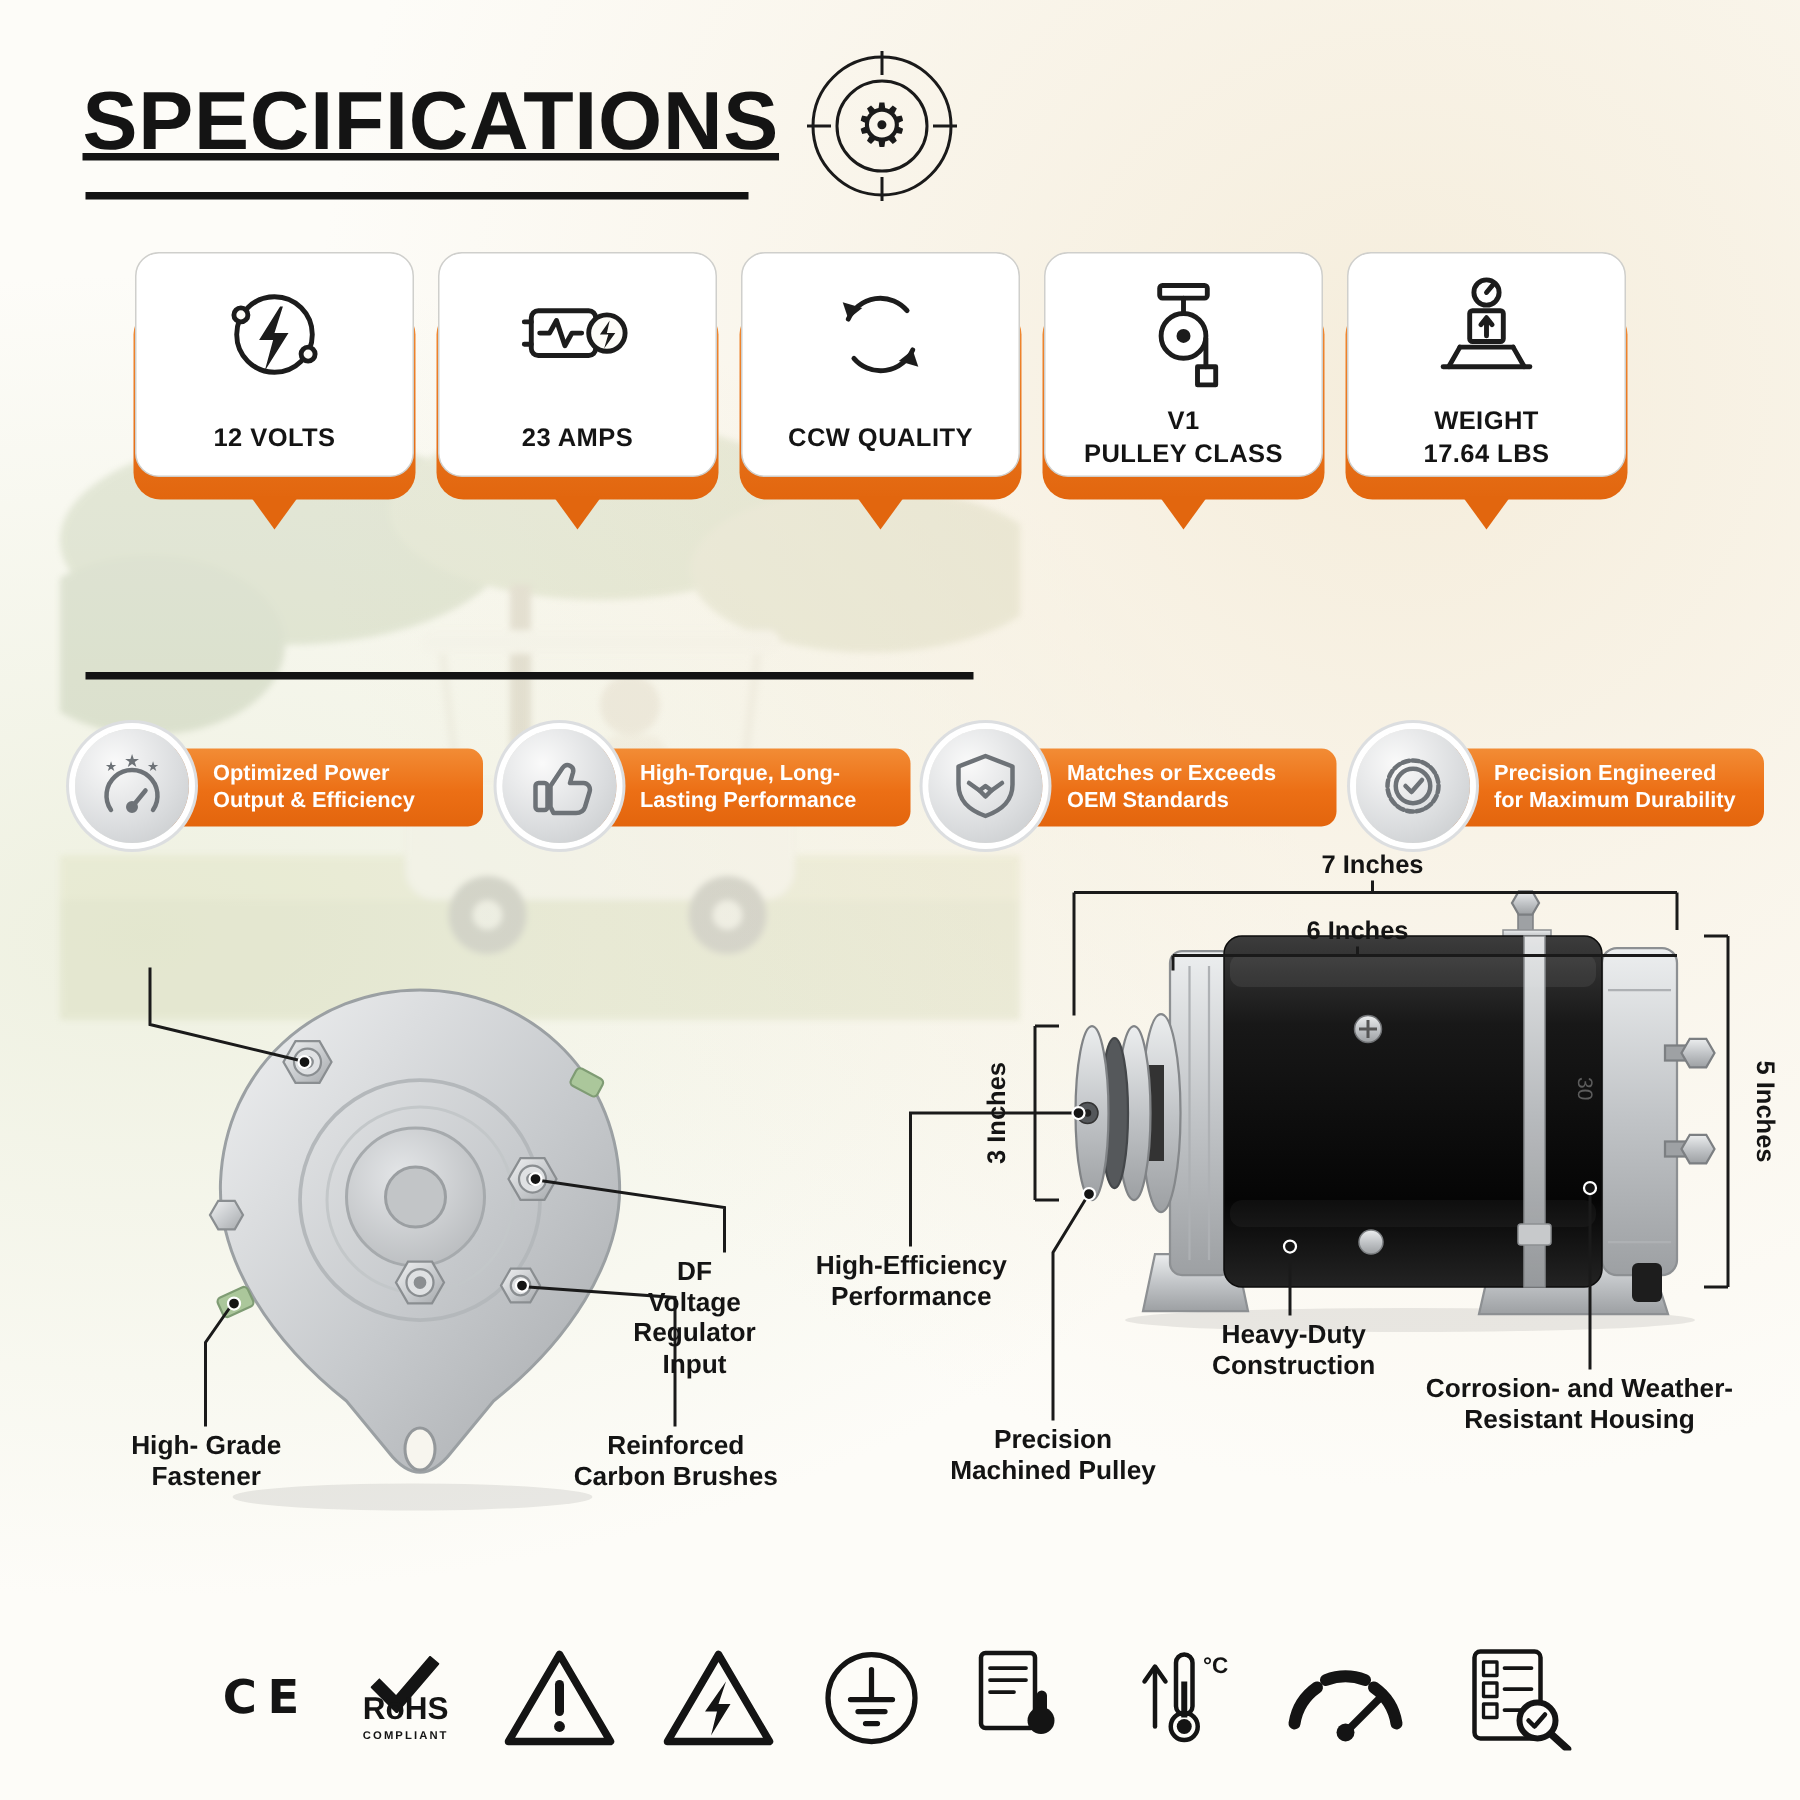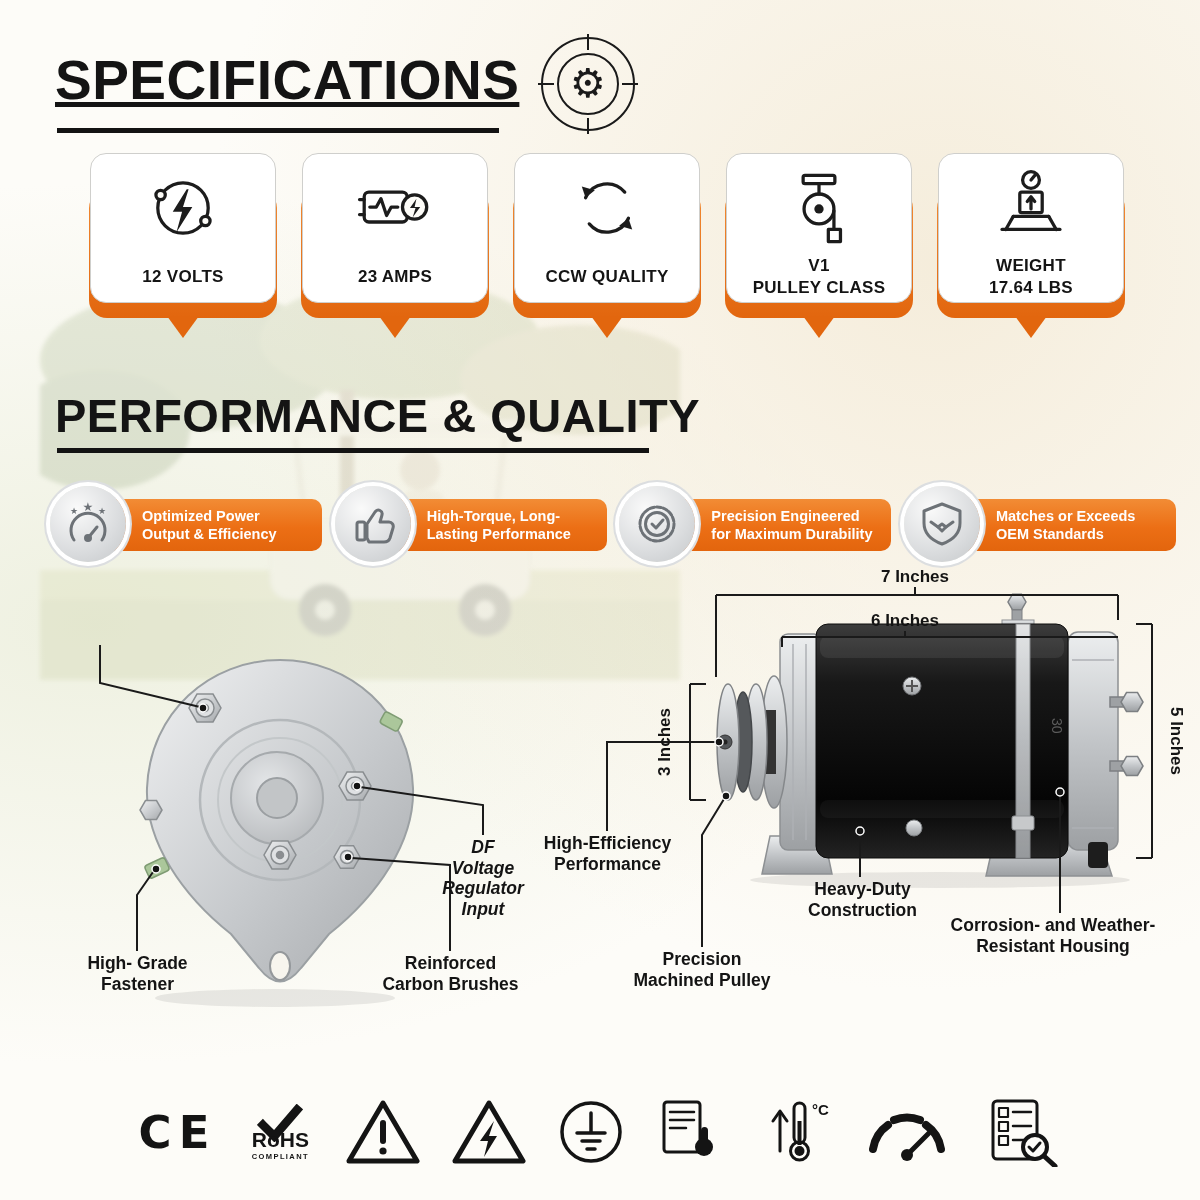--- a/index.html
+++ b/index.html
@@ -19,21 +19,21 @@
   svg{display:block;}
   
   .watermark{position:absolute;left:40px;top:270px;opacity:.20;filter:blur(2px);z-index:0;}
   
   .title{position:absolute;left:55px;top:48px;font-size:55px;font-weight:800;letter-spacing:.5px;margin:0;z-index:2;text-decoration:underline;}
   .title-underline{position:absolute;left:57px;top:128px;width:442px;height:5px;background:#131313;z-index:2;}
   .gear-wrap{position:absolute;left:538px;top:34px;z-index:2;}
   .h2-title{position:absolute;left:55px;top:388px;font-size:47px;font-weight:800;letter-spacing:.5px;margin:0;z-index:2;}
   .h2-underline{position:absolute;left:57px;top:448px;width:592px;height:5px;background:#131313;z-index:2;}
   
-  .cards{position:absolute;left:58px;top:153px;display:flex;gap:26px;z-index:2;padding-left:32px;}
+  .cards{position:absolute;left:58px;top:168px;display:flex;gap:16px;z-index:2;padding-left:32px;}
   .card{position:relative;width:186px;height:150px;background:#ffffff;border:1.5px solid #cfcfcc;
         border-radius:16px;display:flex;flex-direction:column;align-items:center;padding-top:8px;}
   .card::before{content:"";position:absolute;left:-2px;right:-2px;top:36px;bottom:-16px;z-index:-1;
         border-radius:18px;background:linear-gradient(180deg,#f18a33,var(--accent-dark));}
   .card::after{content:"";position:absolute;left:50%;bottom:-36px;transform:translateX(-50%);
         border-left:16px solid transparent;border-right:16px solid transparent;border-top:22px solid var(--accent-dark);}
   .card-icon{height:92px;display:flex;align-items:center;justify-content:center;}
   .card-label{height:46px;display:flex;flex-direction:column;justify-content:center;text-align:center;
         font-size:17px;font-weight:700;letter-spacing:.3px;line-height:1.28;}
   .card-label span{display:block;}
@@ -59,21 +59,21 @@
   .rot-ccw{transform:rotate(-90deg);}
   .rot-cw{transform:rotate(90deg);}
   .annot{position:absolute;left:0;top:0;z-index:4;pointer-events:none;}
   .annot path,.annot line{stroke:#1a1a1a;stroke-width:2;fill:none;}
   .annot circle{fill:#141414;stroke:#ffffff;stroke-width:1.5;}
   
   .certs{position:absolute;left:0;top:1082px;width:1200px;height:100px;display:flex;align-items:center;
         justify-content:center;gap:28px;z-index:2;}
   .cert{display:flex;flex-direction:column;align-items:center;justify-content:center;}
   .cert-ic{stroke:#141414;fill:none;stroke-linecap:round;stroke-linejoin:round;}
-  .ce-text{font-family:"DejaVu Sans",sans-serif;font-size:45px;font-weight:700;letter-spacing:7px;}
+  .ce-text{font-family:"DejaVu Sans",sans-serif;font-size:31px;font-weight:700;letter-spacing:7px;}
   .rohs{position:relative;width:72px;}
   .rohs svg{margin:0 auto -14px auto;}
   .rohs-name{font-size:21px;font-weight:800;}
   .rohs-sub{font-size:7.5px;font-weight:700;letter-spacing:1.4px;}
 </style>
 </head>
 <body>
 
 <div class="page">
 
@@ -180,21 +180,20 @@
           <line x1="14" y1="68" x2="76" y2="68"></line>
         </svg>
       </div>
       <div class="card-label">
         <span>WEIGHT</span>
           <span>17.64 LBS</span>
       </div>
     </div>
   </div>
 
-  <h2 class="h2-title">PERFORMANCE &amp; QUALITY</h2>
   <div class="h2-underline"></div>
 
   <div class="badges">
     <div class="badge">
       <div class="badge-pill">
         <span>Optimized Power</span>
           <span>Output &amp; Efficiency</span>
       </div>
       <div class="badge-circle">
         <svg width="48" height="48" viewBox="0 0 48 48" class="badge-ic">
@@ -214,41 +213,41 @@
       </div>
       <div class="badge-circle">
         <svg width="48" height="48" viewBox="0 0 48 48" class="badge-ic">
           <rect x="8" y="22" width="8" height="18" rx="2"></rect>
           <path d="M18 38 V24 l8 -12 c3 -4 8 -1 7 3 l-2 7 h9 c3 0 5 3 4 6 l-3 10 c-1 3 -3 4 -6 4 H20 Z"></path>
         </svg>
       </div>
     </div>
     <div class="badge">
       <div class="badge-pill">
+        <span>Matches or Exceeds</span>
+          <span>OEM Standards</span>
+      </div>
+      <div class="badge-circle">
+        <svg width="48" height="48" viewBox="0 0 48 48" class="badge-ic">
+          <path d="M24 4 L42 11 V23 c0 11 -7 17 -18 21 C13 40 6 34 6 23 V11 Z"></path>
+          <path d="M13 22 l7 5 4 -3 4 3 7 -5"></path>
+          <path d="M20 27 l4 4 4 -4"></path>
+        </svg>
+      </div>
+    </div>
+    <div class="badge">
+      <div class="badge-pill">
         <span>Precision Engineered</span>
           <span>for Maximum Durability</span>
       </div>
       <div class="badge-circle">
         <svg width="48" height="48" viewBox="0 0 48 48" class="badge-ic">
           <circle cx="24" cy="24" r="17" stroke-dasharray="4.4 2.2"></circle>
           <circle cx="24" cy="24" r="11.5"></circle>
           <path d="M19 24 l4 4 7 -8"></path>
-        </svg>
-      </div>
-    </div>
-    <div class="badge">
-      <div class="badge-pill">
-        <span>Matches or Exceeds</span>
-          <span>OEM Standards</span>
-      </div>
-      <div class="badge-circle">
-        <svg width="48" height="48" viewBox="0 0 48 48" class="badge-ic">
-          <path d="M24 4 L42 11 V23 c0 11 -7 17 -18 21 C13 40 6 34 6 23 V11 Z"></path>
-          <path d="M13 22 l7 5 4 -3 4 3 7 -5"></path>
-          <path d="M20 27 l4 4 4 -4"></path>
         </svg>
       </div>
     </div>
   </div>
 
   <div class="product">
 
     <svg class="abs" style="left:125px;top:85px;" width="310" height="360" viewBox="0 0 310 360">
       <defs>
         <linearGradient id="alGrad" x1="0" y1="0" x2="1" y2="1">
@@ -382,21 +381,21 @@
 
     <div class="dim-label" style="left:840px;top:2px;width:150px;">
       <span>7 Inches</span></div>
     <div class="dim-label" style="left:830px;top:46px;width:150px;">
       <span>6 Inches</span></div>
     <div class="dim-label rot-ccw" style="left:610px;top:167px;width:110px;">
       <span>3 Inches</span></div>
     <div class="dim-label rot-cw" style="left:1121px;top:166px;width:110px;">
       <span>5 Inches</span></div>
 
-    <div class="callout" style="left:423px;top:272px;width:120px;font-style:italic;">
+    <div class="callout" style="left:403px;top:272px;width:120px;">
       <span>DF</span>
         <span>Voltage</span>
       <span>Regulator</span>
         <span>Input</span>
       </div>
     <div class="callout" style="left:60px;top:388px;width:155px;">
       <span>High- Grade</span>
         <span>Fastener</span>
       </div>
     <div class="callout" style="left:368px;top:388px;width:165px;">

